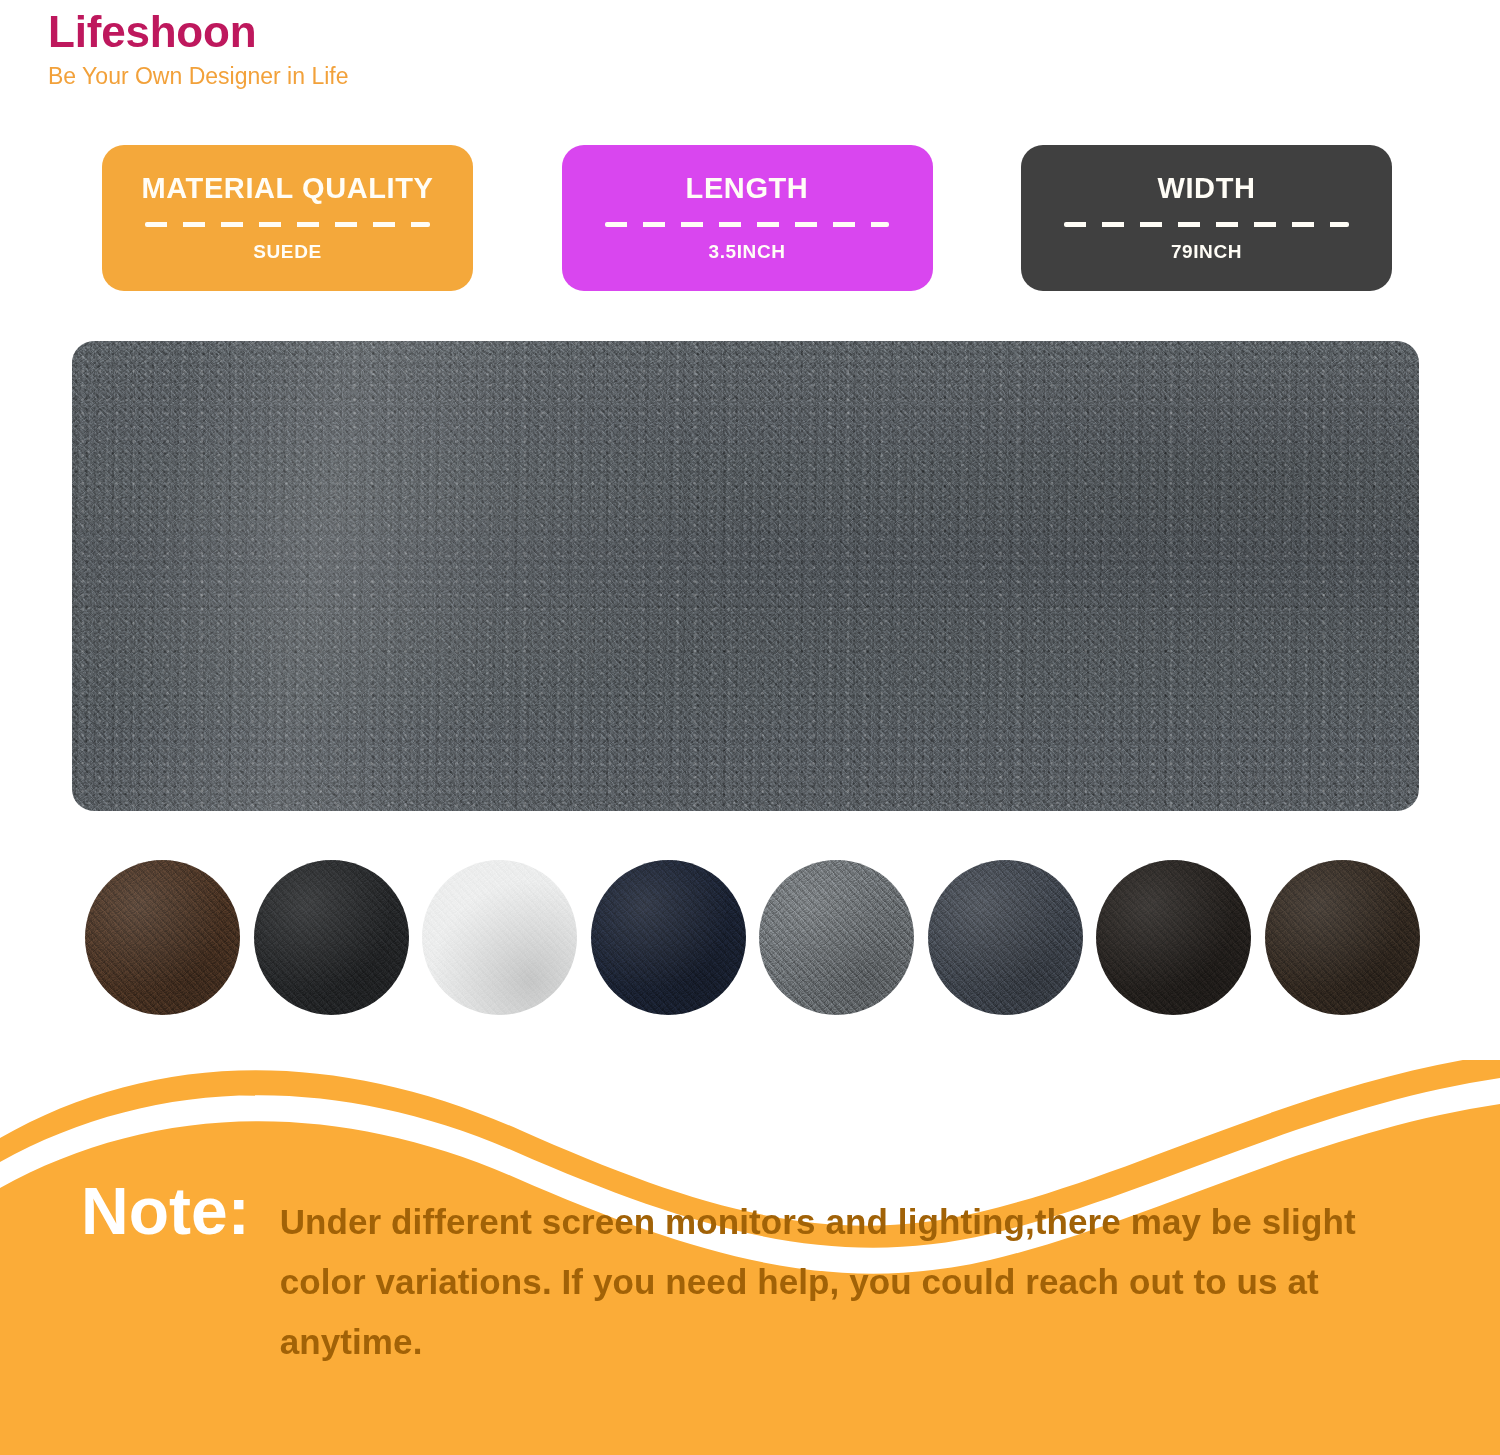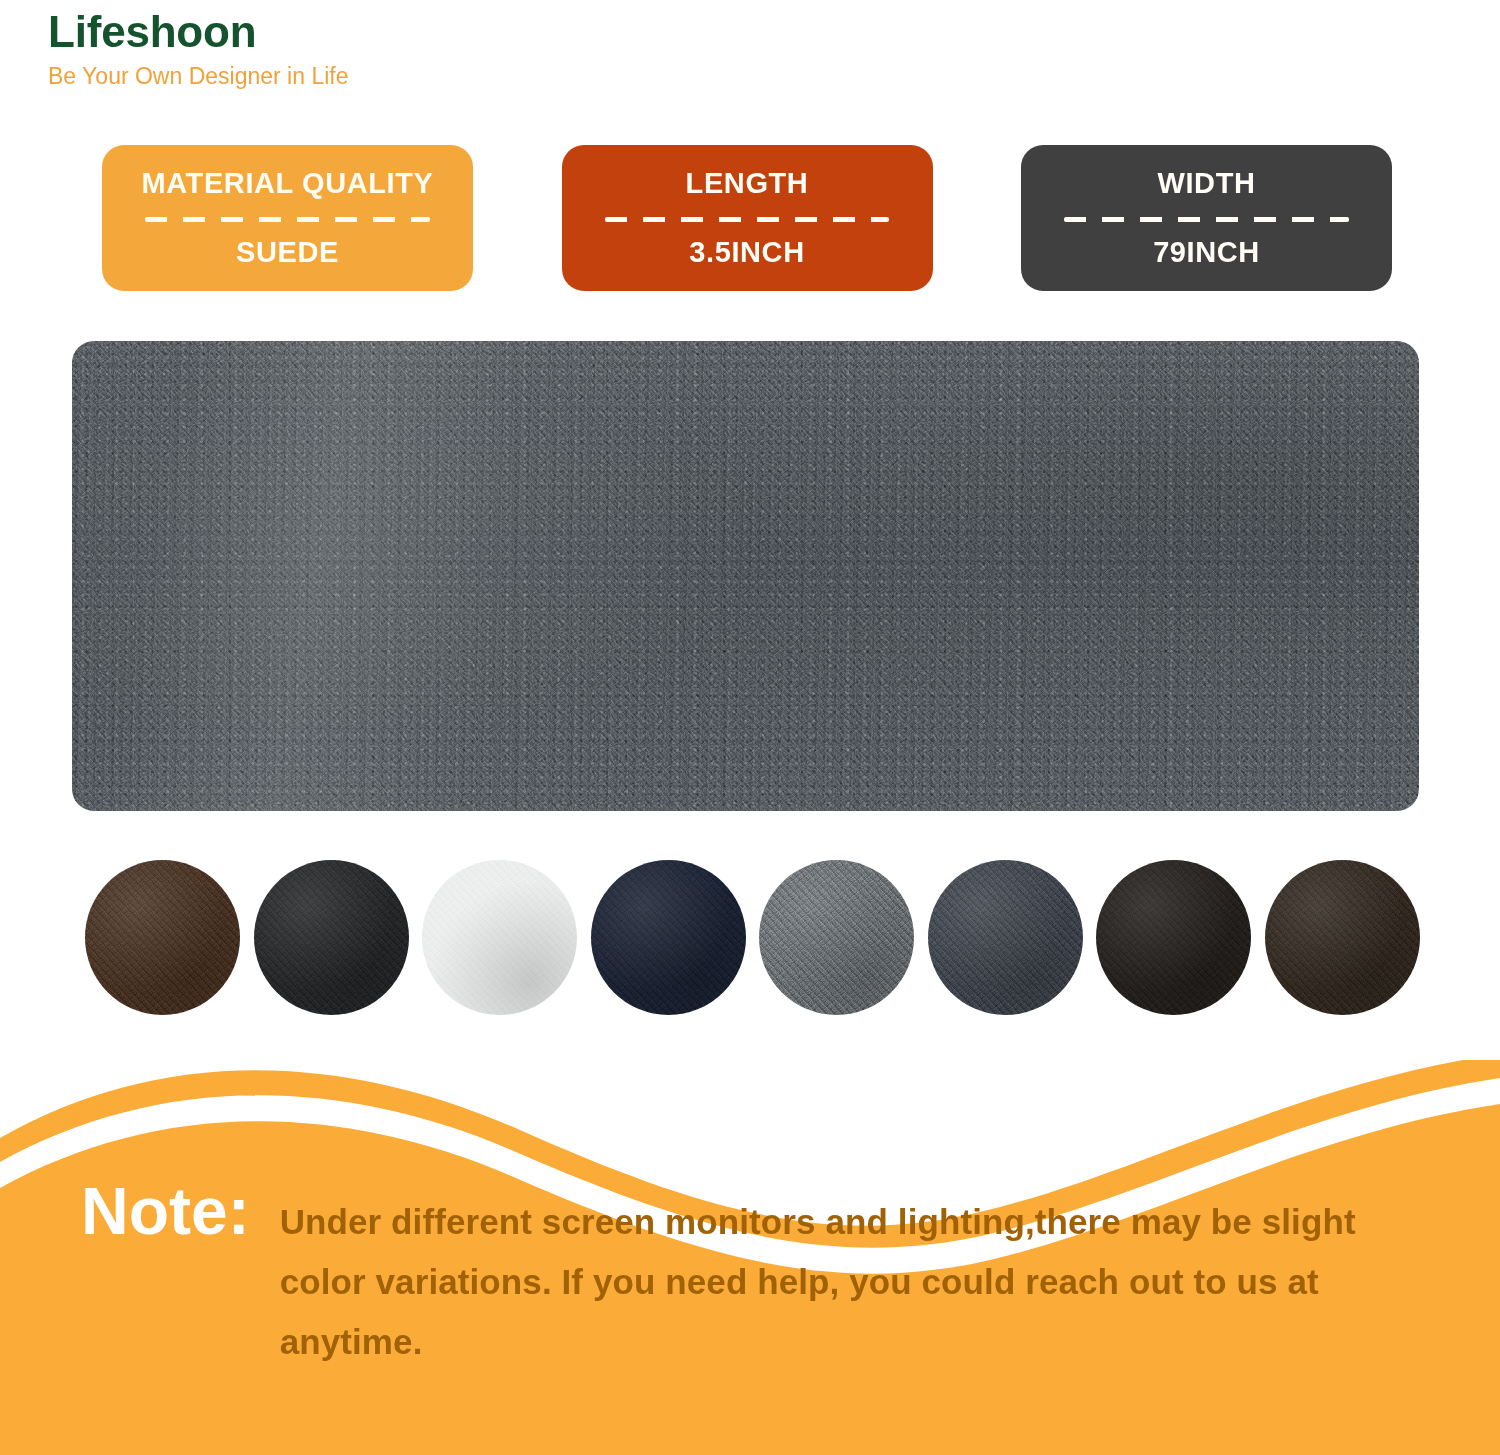--- a/index.html
+++ b/index.html
@@ -85,21 +85,21 @@
     background-image: repeating-linear-gradient(
       to right,
       #FFFDF6 0px,
       #FFFDF6 22px,
       rgba(255,255,255,0) 22px,
       rgba(255,255,255,0) 38px
     );
     border-radius: 2px;
   }
   .spec-value {
-    font-size: 29px;
+    font-size: 19px;
     font-weight: 700;
     color: #FFFDF6;
     letter-spacing: 0.6px;
     text-align: center;
     line-height: 1.1;
     white-space: nowrap;
   }
 
   
   .product-photo {
@@ -241,33 +241,33 @@
     max-width: 1130px;
     padding-top: 14px;
   }
 </style>
 </head>
 <body>
 
 <div class="page">
 
   <div class="brand">
-    <div class="brand-name" style="color: #14532d;">Lifeshoon</div>
+    <div class="brand-name" style="color: #be185d;">Lifeshoon</div>
     <div class="brand-tagline" style="color: rgb(242, 161, 58);">Be Your Own Designer in Life</div>
   </div>
 
   <div class="spec-row">
 
     <div class="spec-card" style="background-color: rgb(244, 168, 59);">
       <div class="spec-title">MATERIAL QUALITY</div>
       <div class="spec-divider"></div>
       <div class="spec-value">SUEDE</div>
     </div>
 
-    <div class="spec-card" style="background-color: #c2410c;">
+    <div class="spec-card" style="background-color: #d946ef;">
       <div class="spec-title">LENGTH</div>
       <div class="spec-divider"></div>
       <div class="spec-value">3.5INCH</div>
     </div>
 
     <div class="spec-card" style="background-color: #404040;">
       <div class="spec-title">WIDTH</div>
       <div class="spec-divider"></div>
       <div class="spec-value">79INCH</div>
     </div>

